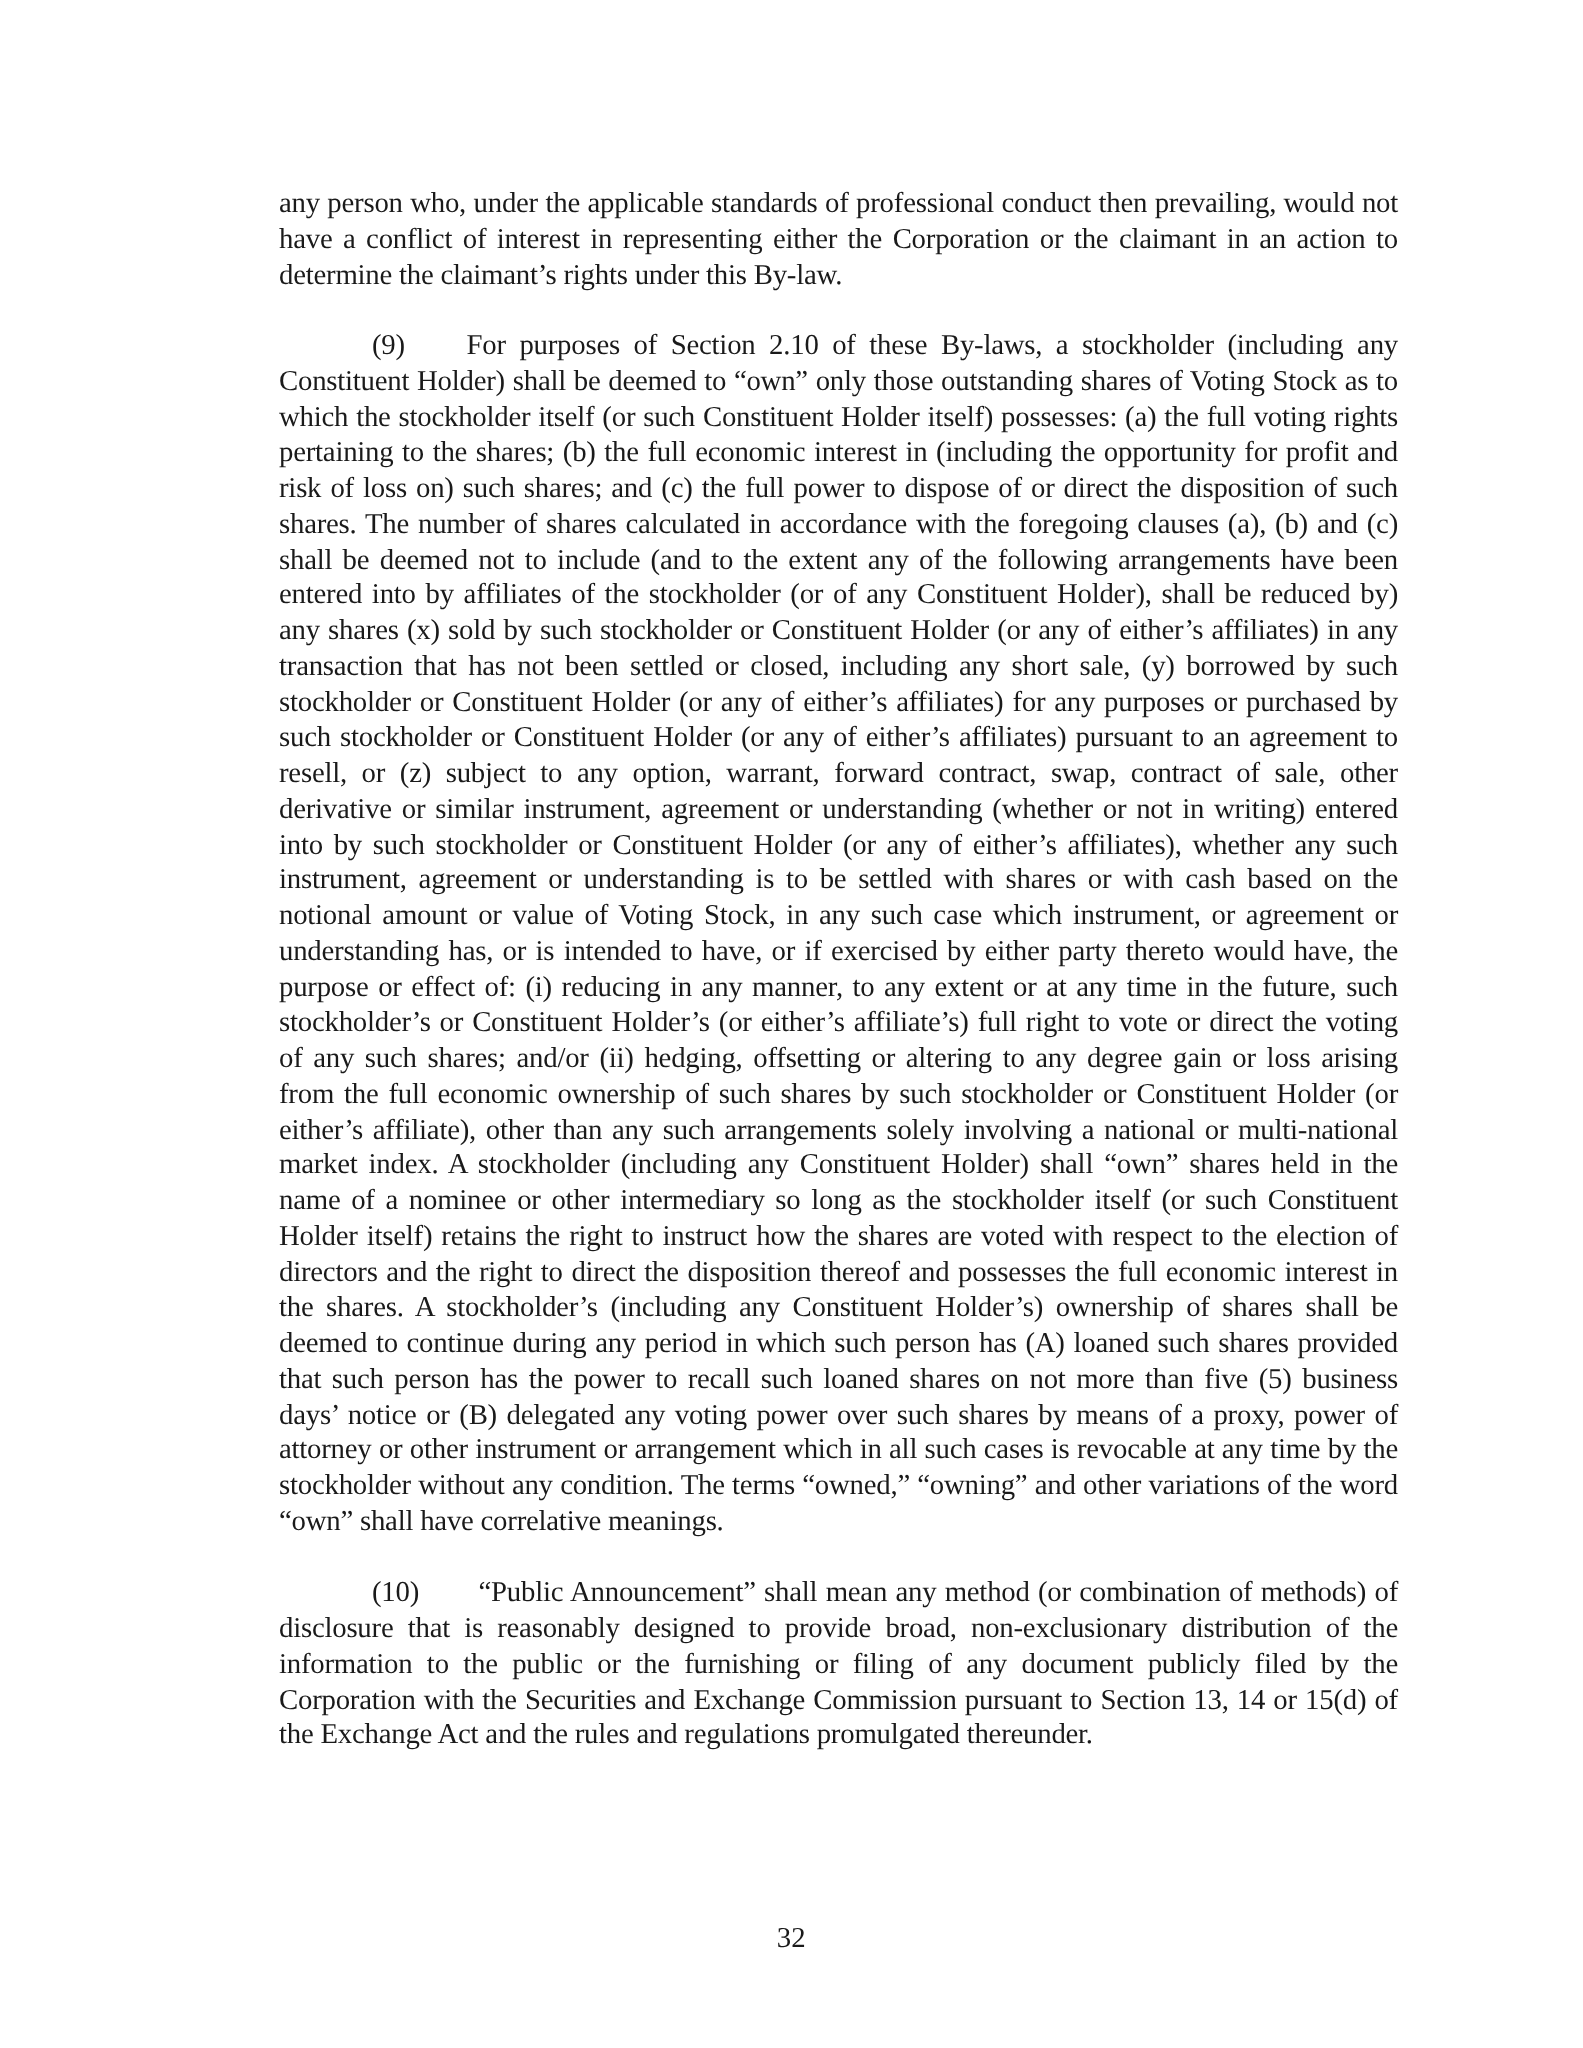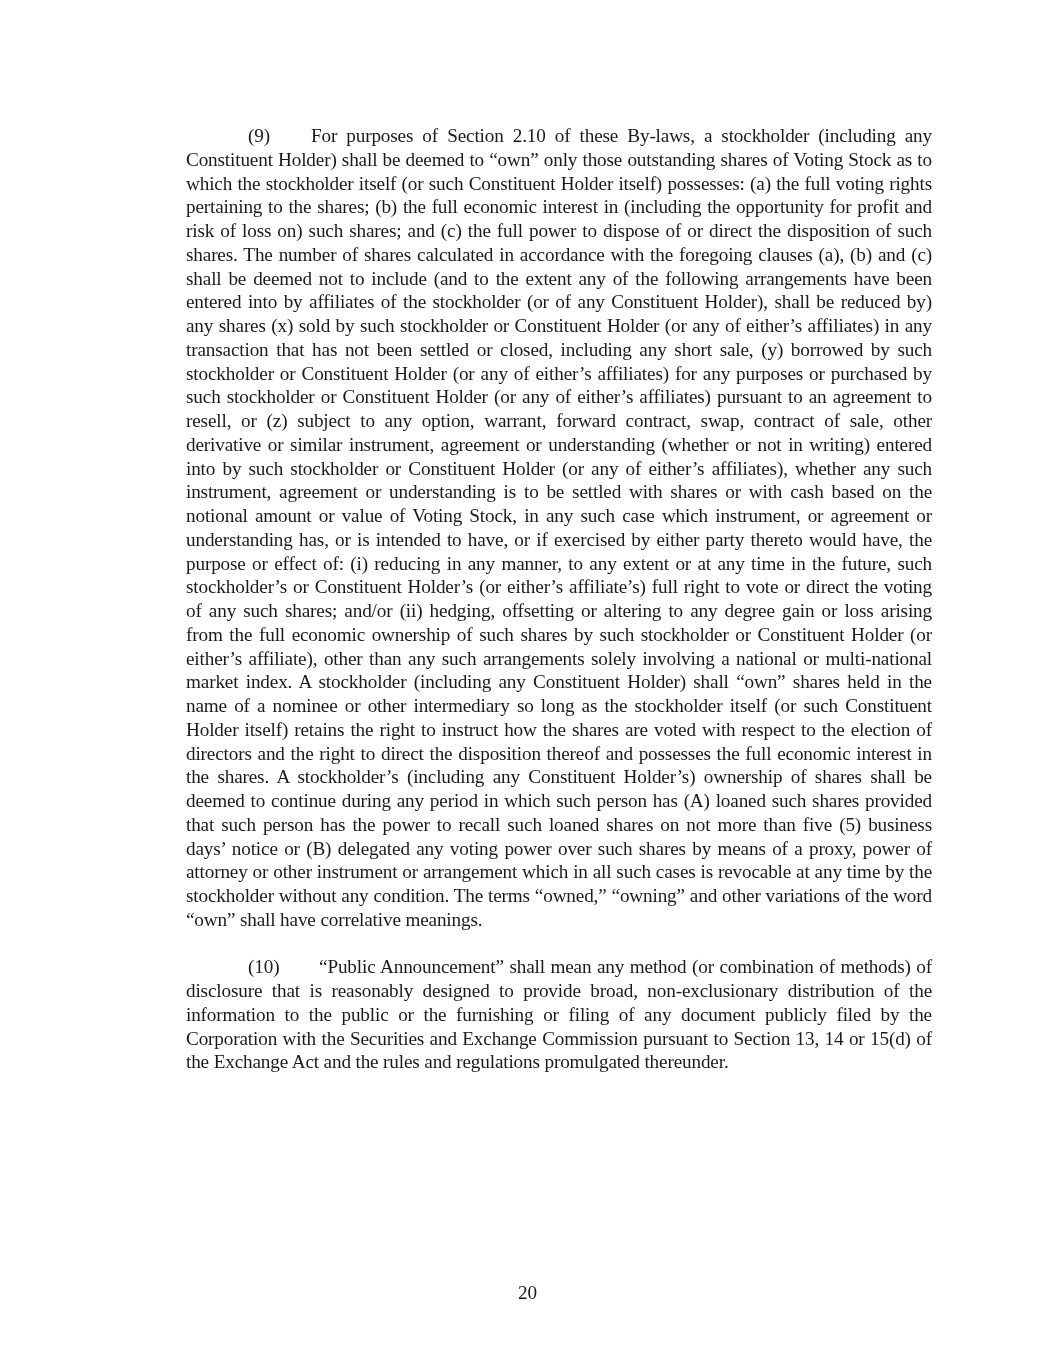--- a/index.html
+++ b/index.html
@@ -50,19 +50,20 @@
     top: 1281px;
     text-align: center;
     font-size: 19.2px;
     line-height: 23px;
   }
 </style>
 </head>
 <body>
 
 <div class="page">
+  <p class="para">any person who, under the applicable standards of professional conduct then prevailing, would not have a conflict of interest in representing either the Corporation or the claimant in an action to determine the claimant’s rights under this By-law.</p>
 
   <p class="para"><span class="indent"></span><span class="num">(9)</span><span>For purposes of </span><span class="u">Section 2.10</span><span> of these By-laws, a stockholder (including any Constituent Holder) shall be deemed to “own” only those outstanding shares of Voting Stock as to which the stockholder itself (or such Constituent Holder itself) possesses: (a) the full voting rights pertaining to the shares; (b) the full economic interest in (including the opportunity for profit and risk of loss on) such shares; and (c) the full power to dispose of or direct the disposition of such shares. The number of shares calculated in accordance with the foregoing clauses (a), (b) and (c) shall be deemed not to include (and to the extent any of the following arrangements have been entered into by affiliates of the stockholder (or of any Constituent Holder), shall be reduced by) any shares (x) sold by such stockholder or Constituent Holder (or any of either’s affiliates) in any transaction that has not been settled or closed, including any short sale, (y) borrowed by such stockholder or Constituent Holder (or any of either’s affiliates) for any purposes or purchased by such stockholder or Constituent Holder (or any of either’s affiliates) pursuant to an agreement to resell, or (z) subject to any option, warrant, forward contract, swap, contract of sale, other derivative or similar instrument, agreement or understanding (whether or not in writing) entered into by such stockholder or Constituent Holder (or any of either’s affiliates), whether any such instrument, agreement or understanding is to be settled with shares or with cash based on the notional amount or value of Voting Stock, in any such case which instrument, or agreement or understanding has, or is intended to have, or if exercised by either party thereto would have, the purpose or effect of: (i) reducing in any manner, to any extent or at any time in the future, such stockholder’s or Constituent Holder’s (or either’s affiliate’s) full right to vote or direct the voting of any such shares; and/or (ii) hedging, offsetting or altering to any degree gain or loss arising from the full economic ownership of such shares by such stockholder or Constituent Holder (or either’s affiliate), other than any such arrangements solely involving a national or multi-national market index. A stockholder (including any Constituent Holder) shall “own” shares held in the name of a nominee or other intermediary so long as the stockholder itself (or such Constituent Holder itself) retains the right to instruct how the shares are voted with respect to the election of directors and the right to direct the disposition thereof and possesses the full economic interest in the shares. A stockholder’s (including any Constituent Holder’s) ownership of shares shall be deemed to continue during any period in which such person has (A) loaned such shares provided that such person has the power to recall such loaned shares on not more than five (5) business days’ notice or (B) delegated any voting power over such shares by means of a proxy, power of attorney or other instrument or arrangement which in all such cases is revocable at any time by the stockholder without any condition. The terms “owned,” “owning” and other variations of the word “own” shall have correlative meanings.</span></p>
 
   <p class="para"><span class="indent"></span><span class="num10">(10)</span><span>“</span><span class="u">Public Announcement</span><span>” shall mean any method (or combination of methods) of disclosure that is reasonably designed to provide broad, non-exclusionary distribution of the information to the public or the furnishing or filing of any document publicly filed by the Corporation with the Securities and Exchange Commission pursuant to Section 13, 14 or 15(d) of the Exchange Act and the rules and regulations promulgated thereunder.</span></p>
 </div>
 
-<div class="page-number">20</div>
+<div class="page-number">32</div>
 
 </body></html>

